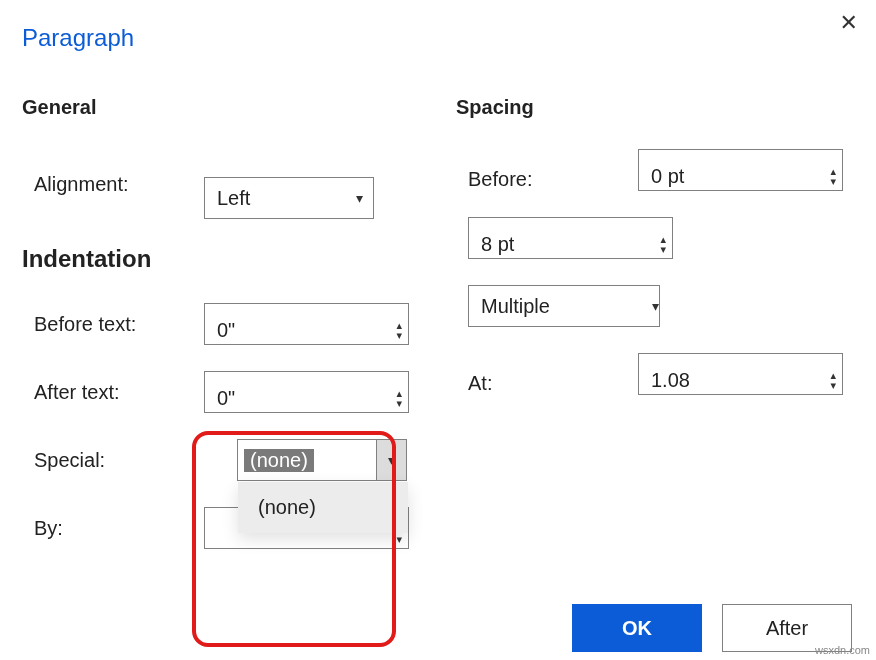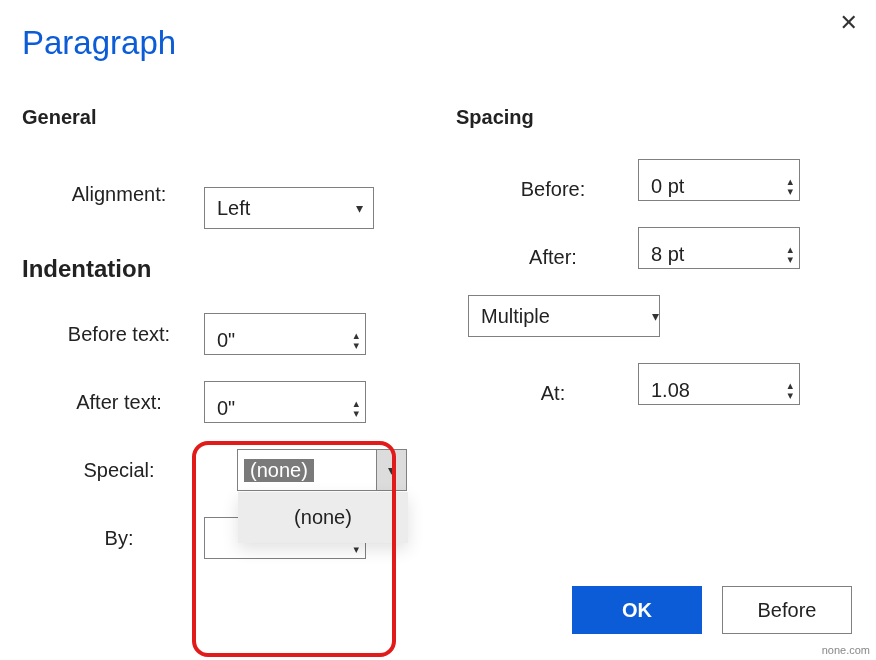--- a/index.html
+++ b/index.html
@@ -14,21 +14,21 @@
     .close-btn {
       position: absolute;
       top: 12px;
       right: 18px;
       font-size: 22px;
       cursor: pointer;
       color: #333;
       line-height: 1;
     }
     .title {
-      font-size: 33px;
+      font-size: 24px;
       color: #0b5cd6;
       font-weight: 500;
       padding: 24px 0 0 22px;
     }
     .columns {
       display: flex;
       padding: 44px 22px 0 22px;
       gap: 36px;
     }
     .col {
@@ -38,21 +38,20 @@
       font-size: 20px;
       font-weight: 600;
       color: #222;
       margin-bottom: 30px;
     }
     .field-row {
       display: flex;
       align-items: center;
       margin-bottom: 26px;
       padding-left: 12px;
-      text-align: center;
     }
     .field-label {
       width: 170px;
       font-size: 20px;
       color: #222;
     }
     .ctrl {
       display: flex;
       align-items: center;
       border: 1px solid #808080;
@@ -62,21 +61,21 @@
       color: #222;
     }
     .dropdown {
       width: 170px;
       justify-content: space-between;
       padding: 0 10px 0 12px;
       cursor: pointer;
       margin-top: 28px;
     }
     .spinner {
-      width: 162px;
+      width: 205px;
       justify-content: space-between;
       padding: 12px 6px 0 12px;
     }
     .spinner-btns {
       display: flex;
       flex-direction: column;
       gap: 0;
       line-height: 0.5;
       font-size: 11px;
       color: #333;
@@ -157,21 +156,21 @@
     }
     .right-col .field-label { width: 170px; margin-top: 18px; }
     .r-dropdown {
       width: 192px;
       justify-content: space-between;
       padding: 0 0 0 12px;
       cursor: pointer;
     }
     .actions {
       position: absolute;
-      bottom: 26px;
+      bottom: 8px;
       right: 24px;
       display: flex;
       gap: 20px;
     }
     .btn {
       width: 130px;
       height: 48px;
       font-size: 20px;
       display: flex;
       align-items: center;
@@ -279,21 +278,20 @@
       <div class="ctrl spinner">
         <span>0 pt</span>
         <span class="spinner-btns">
           <span>▴</span>
           <span>▾</span>
         </span>
       </div>
     </div>
 
     <div class="field-row">
-      <div class="field-label">After:</div>
       <div class="ctrl spinner">
         <span>8 pt</span>
         <span class="spinner-btns">
           <span>▴</span>
           <span>▾</span>
         </span>
       </div>
     </div>
 
     <div class="field-row">
@@ -311,16 +309,16 @@
           <span>▴</span>
           <span>▾</span>
         </span>
       </div>
     </div>
   </div>
 </div>
 
 <div class="actions">
   <div class="btn btn-primary">OK</div>
-  <div class="btn btn-secondary">Before</div>
+  <div class="btn btn-secondary">After</div>
 </div>
 
-<div class="watermark">none.com</div>
+<div class="watermark">wsxdn.com</div>
 
 </body></html>

